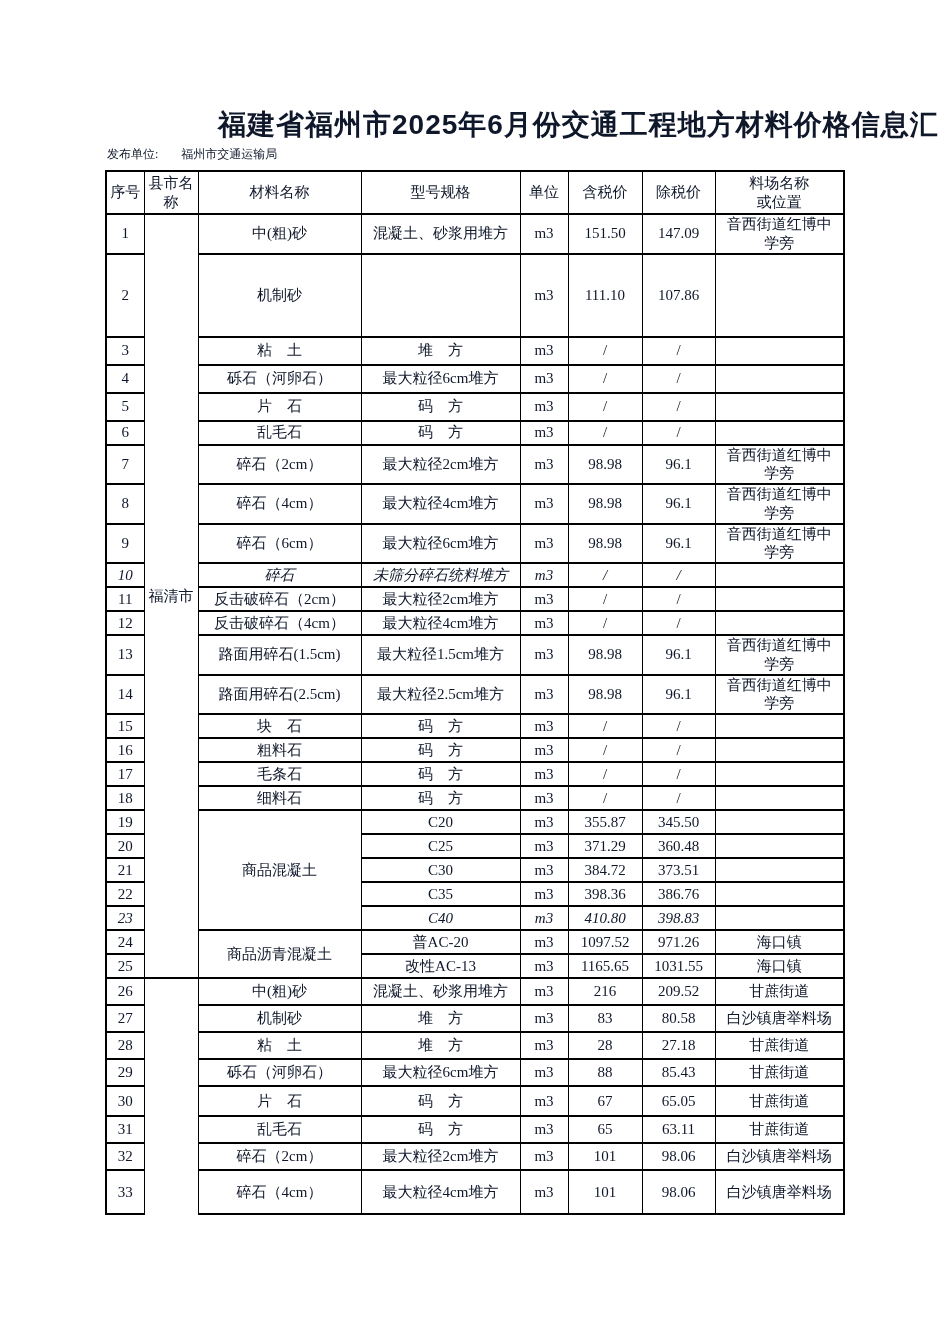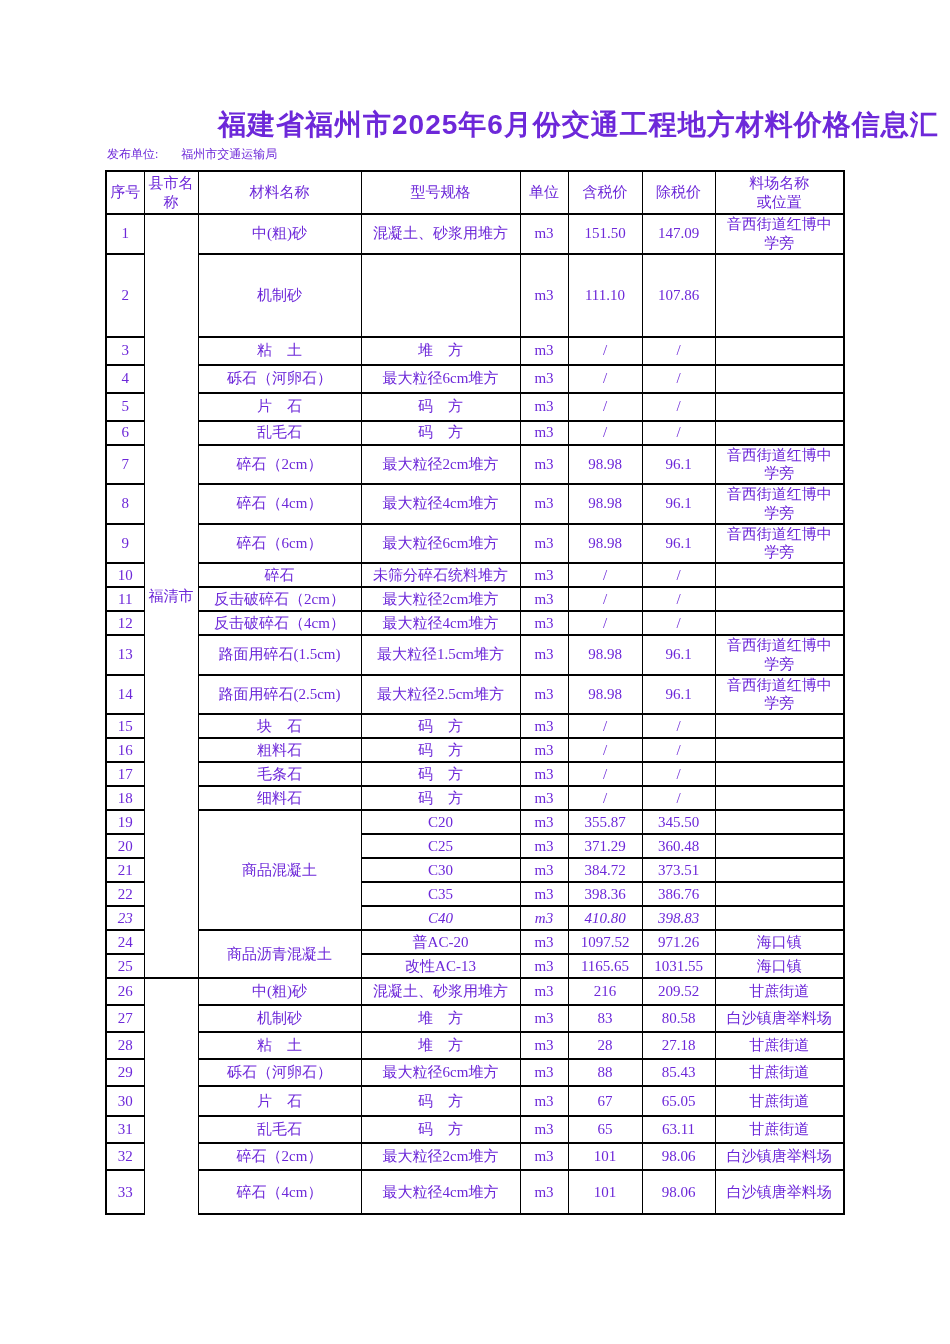--- a/index.html
+++ b/index.html
@@ -1,21 +1,21 @@
 <!DOCTYPE html>
 <html><head>
 <meta charset="utf-8">
 <style>
   html, body { margin: 0; padding: 0; background: #ffffff; }
   .page {
     position: relative;
     width: 950px;
     height: 1344px;
     background: #ffffff;
-    color: #6d28d9;
+    color: #0f172a;
     font-family: "Liberation Serif", "DejaVu Serif", serif;
     overflow: hidden;
   }
   .title {
     position: absolute;
     left: 218px;
     top: 106px;
     font-size: 28px;
     font-weight: bold;
     letter-spacing: 1px;
@@ -173,21 +173,21 @@
         <tr style="height: 38px;">
           <td>9</td>
           <td>碎石（6cm）</td>
           <td>最大粒径6cm堆方</td>
           <td>m3</td>
           <td>98.98</td>
           <td>96.1</td>
           <td>音西街道红博中
 学旁</td>
         </tr>
-        <tr style="height: 24px;">
+        <tr style="height: 24px; font-style: italic;">
           <td>10</td>
           <td>碎石</td>
           <td>未筛分碎石统料堆方</td>
           <td>m3</td>
           <td>/</td>
           <td>/</td>
           <td></td>
         </tr>
         <tr style="height: 24px;">
           <td>11</td>

